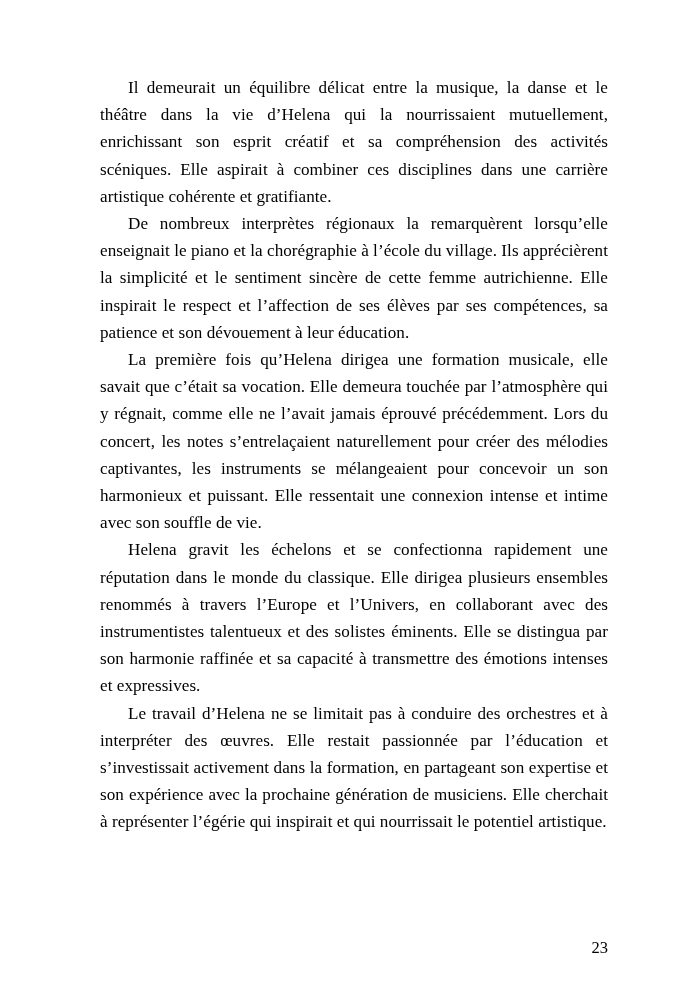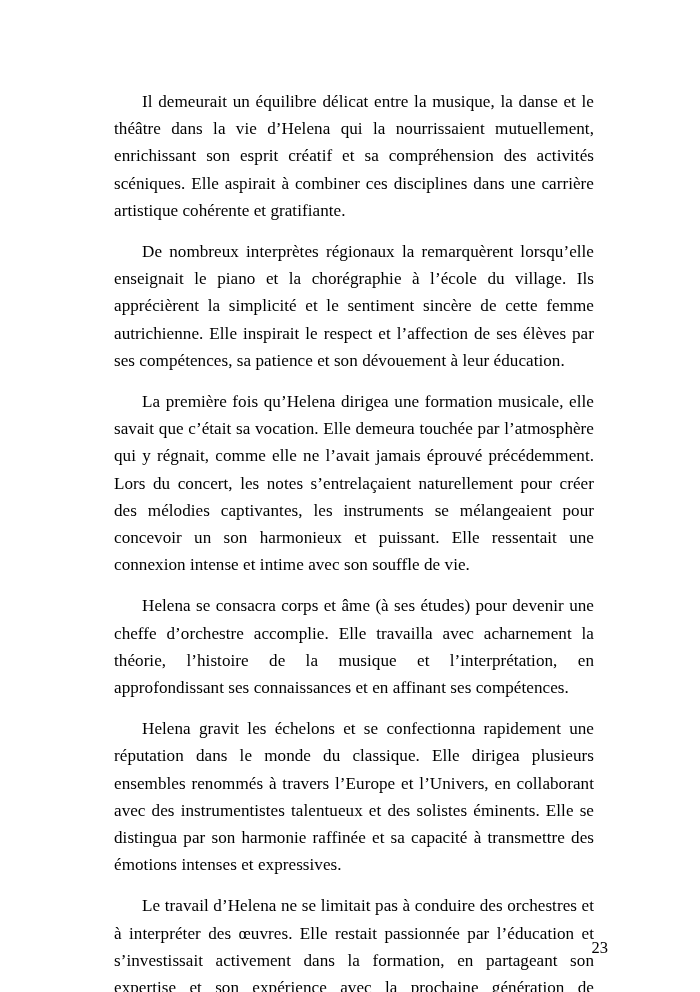--- a/index.html
+++ b/index.html
@@ -22,21 +22,21 @@
     background: #ffffff;
     overflow: hidden;
   }
   .text-column {
     position: absolute;
     left: 100px;
     top: 74px;
     width: 508px;
   }
   .para {
-    margin: 14px;
+    margin: 0;
     padding: 0;
     text-indent: 28px;
     text-align: justify;
     font-size: 17.1px;
     line-height: 27.2px;
     letter-spacing: 0.05px;
     word-spacing: 0px;
     hyphens: none;
     -webkit-hyphens: none;
   }
@@ -54,20 +54,19 @@
 </style>
 </head>
 <body>
 
 <div class="page">
 
   <div class="text-column">
     <p class="para">Il demeurait un équilibre délicat entre la musique, la danse et le théâtre dans la vie d’Helena qui la nourrissaient mutuellement, enrichissant son esprit créatif et sa compréhension des activités scéniques. Elle aspirait à combiner ces disciplines dans une carrière artistique cohérente et gratifiante.</p>
     <p class="para">De nombreux interprètes régionaux la remarquèrent lorsqu’elle enseignait le piano et la chorégraphie à l’école du village. Ils apprécièrent la simplicité et le sentiment sincère de cette femme autrichienne. Elle inspirait le respect et l’affection de ses élèves par ses compétences, sa patience et son dévouement à leur éducation.</p>
     <p class="para">La première fois qu’Helena dirigea une formation musicale, elle savait que c’était sa vocation. Elle demeura touchée par l’atmosphère qui y régnait, comme elle ne l’avait jamais éprouvé précédemment. Lors du concert, les notes s’entrelaçaient naturellement pour créer des mélodies captivantes, les instruments se mélangeaient pour concevoir un son harmonieux et puissant. Elle ressentait une connexion intense et intime avec son souffle de vie.</p>
-    <p class="para">Helena se consacra corps et âme (à ses études) pour devenir une cheffe d’orchestre accomplie. Elle travailla avec acharnement la théorie, l’histoire de la musique et l’interprétation, en approfondissant ses connaissances et en affinant ses compétences.</p>
     <p class="para">Helena gravit les échelons et se confectionna rapidement une réputation dans le monde du classique. Elle dirigea plusieurs ensembles renommés à travers l’Europe et l’Univers, en collaborant avec des instrumentistes talentueux et des solistes éminents. Elle se distingua par son harmonie raffinée et sa capacité à transmettre des émotions intenses et expressives.</p>
     <p class="para">Le travail d’Helena ne se limitait pas à conduire des orchestres et à interpréter des œuvres. Elle restait passionnée par l’éducation et s’investissait activement dans la formation, en partageant son expertise et son expérience avec la prochaine génération de musiciens. Elle cherchait à représenter l’égérie qui inspirait et qui nourrissait le potentiel artistique.</p>
   </div>
 
   <div class="page-number">23</div>
 
 </div>
 
 </body></html>

